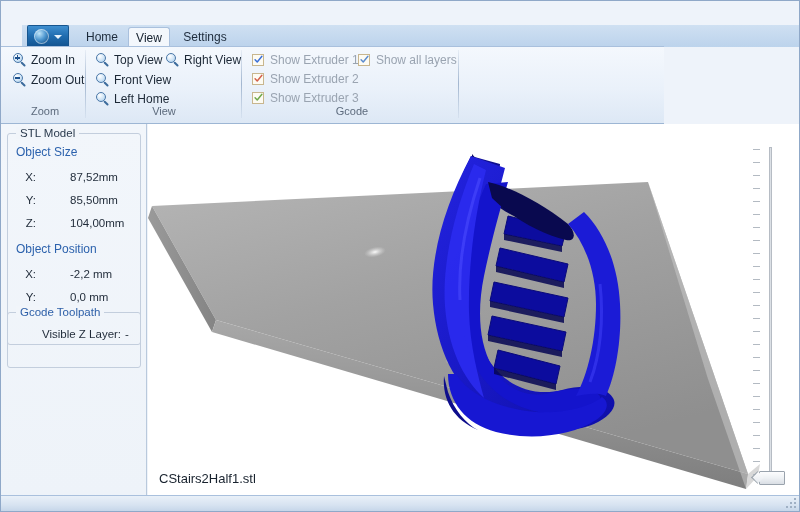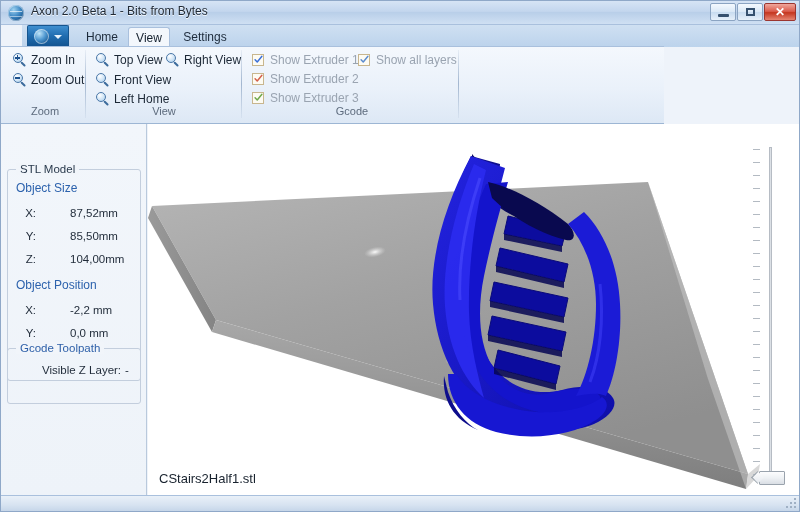--- a/index.html
+++ b/index.html
@@ -254,21 +254,20 @@
     border-right: 1px solid #b9c9dc;
     box-sizing: border-box;
   }
   .gbox {
     position: absolute;
     left: 6px;
     border: 1px solid #c3cedd;
     border-radius: 3px;
     box-sizing: border-box;
     background: transparent;
-    margin-top: 36px;
   }
   .gbox-title {
     position: absolute;
     top: -7px; left: 8px;
     padding: 0 4px;
     background: #f1f5fa;
     font-size: 11.5px;
     color: #2a3a4d;
     white-space: nowrap;
   }
@@ -371,34 +370,20 @@
     position: absolute;
     background: #9fb0c4;
     display: block;
   }
 </style>
 </head>
 <body>
 
 <div id="app">
 
-  <div id="titlebar">
-    <div id="title-icon"></div>
-    <div id="title-text">Axon 2.0 Beta 1 - Bits from Bytes</div>
-
-    <div class="wbtn" id="btn-min">
-      <div id="min-glyph"></div>
-    </div>
-    <div class="wbtn" id="btn-max">
-      <div id="max-glyph"></div>
-    </div>
-    <div class="wbtn" id="btn-close">
-      <span>✕</span>
-    </div>
-  </div>
 
   <div id="tabstrip">
     <div id="app-orb">
       <div id="orb-globe"></div>
       <div id="orb-arrow"></div>
     </div>
     <div class="tab" id="tab-home">Home</div>
     <div class="tab active" id="tab-view">View</div>
     <div class="tab" id="tab-settings">Settings</div>
   </div>

